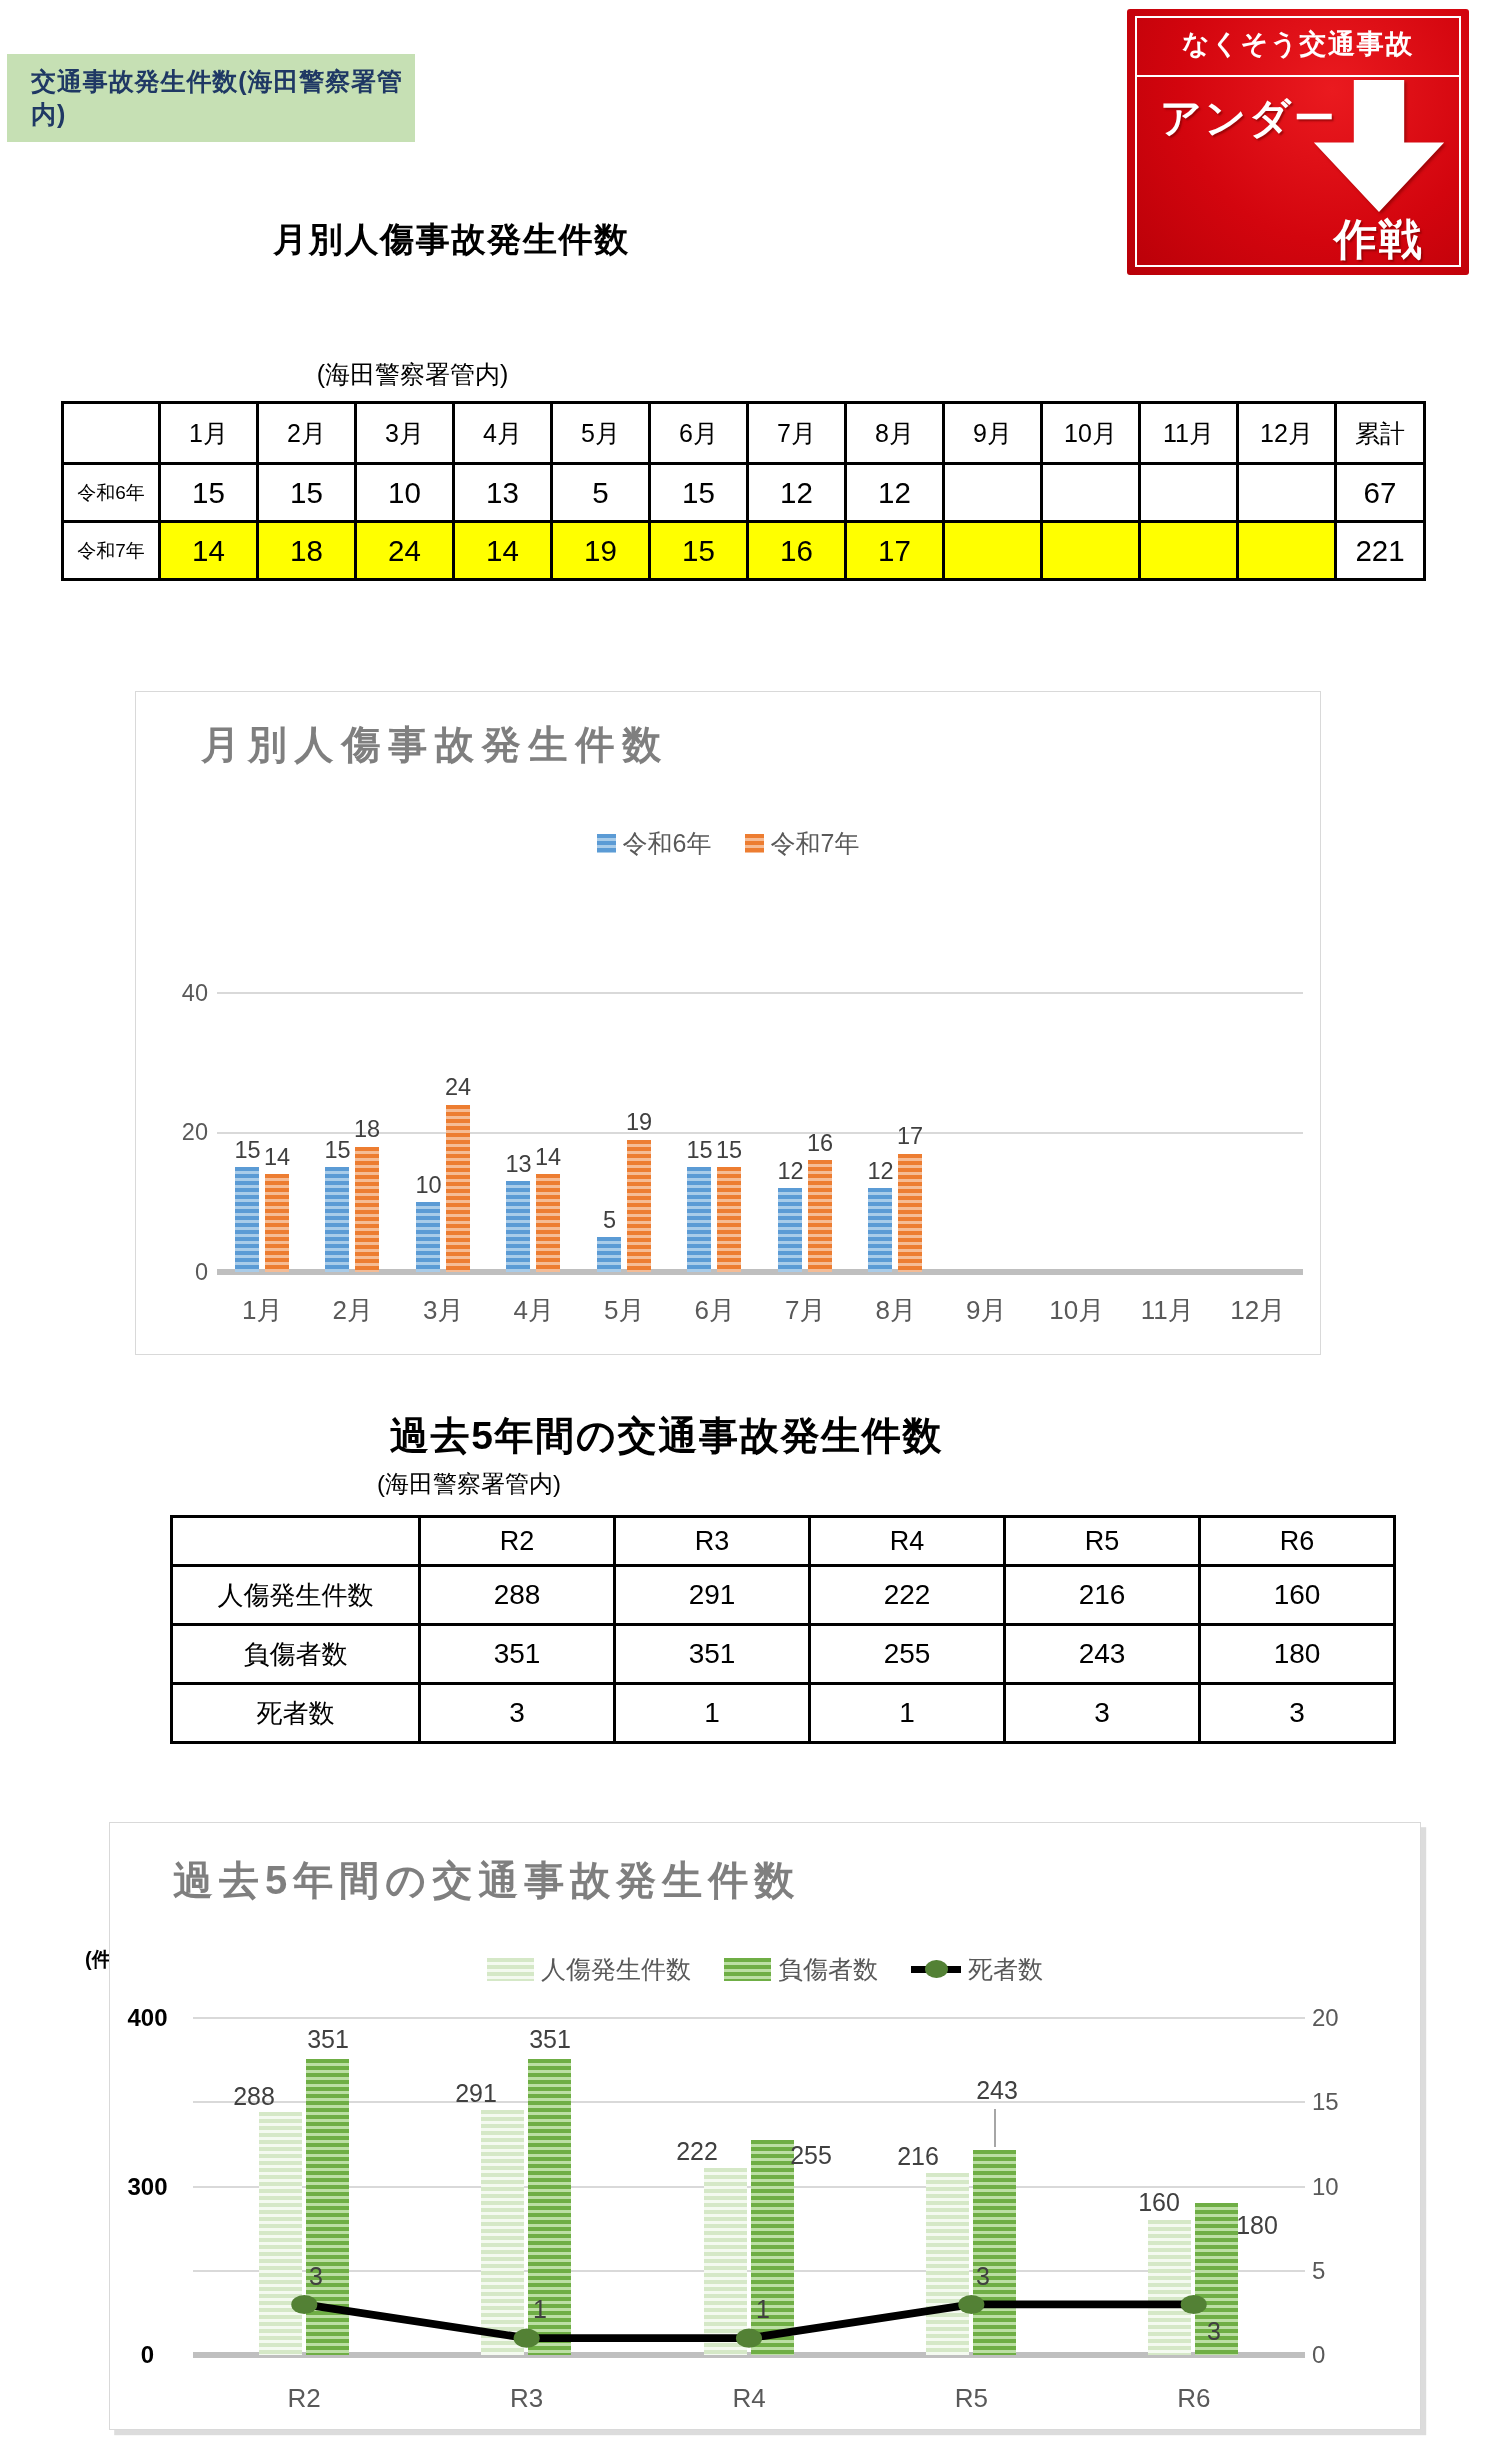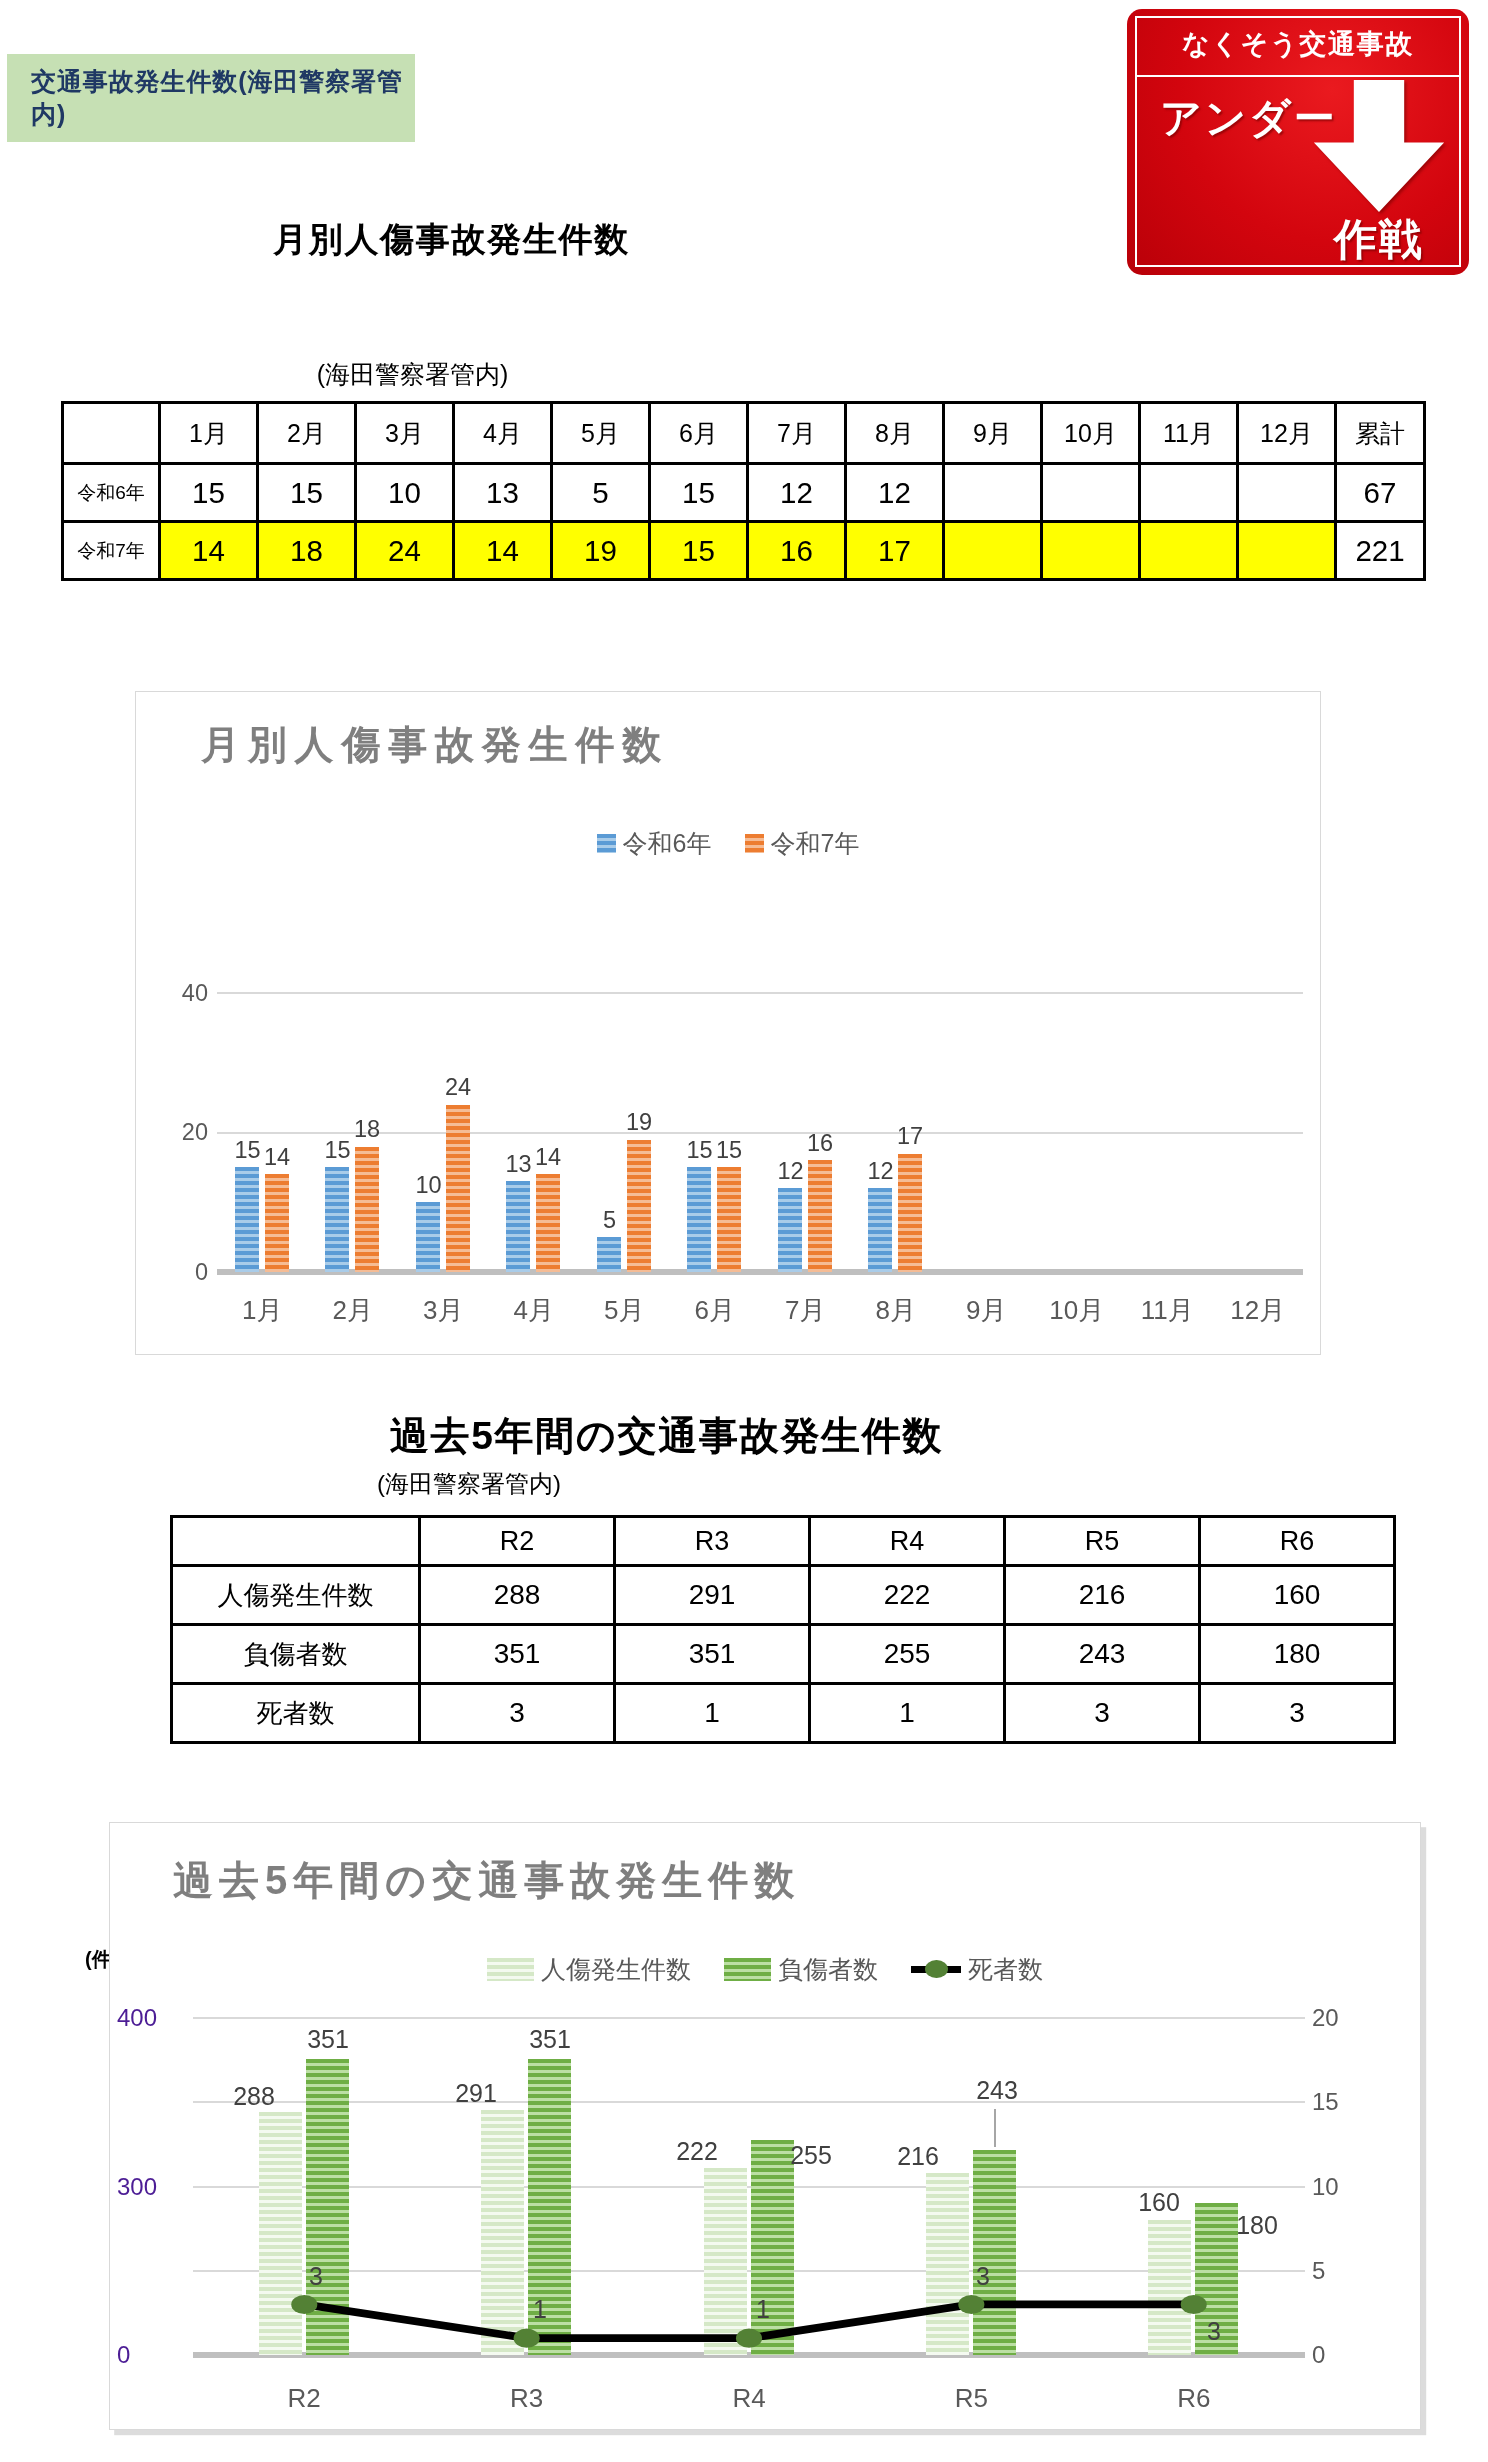--- a/index.html
+++ b/index.html
@@ -14,21 +14,21 @@
   .banner {
     position:absolute; left:7px; top:54px; width:408px; height:88px;
     background:#c6e0b4; display:flex; align-items:center; padding-left:24px;
     font-size:25px; font-weight:bold; color:#1f3864; letter-spacing:0.9px;
   }
 
   
   .badge {
     position:absolute; left:1127px; top:8.7px; width:342px; height:266px;
     background:radial-gradient(circle at 60% 30%, #ea1a1f 0%, #d3050e 55%, #b80008 100%);
-    border-radius:15px;
+    border-radius:3px;
   }
   .badge-frame { position:absolute; left:7.8px; top:7.8px; right:7.8px; bottom:7.8px; border:2.6px solid #fff; }
   .badge-top {
     position:absolute; left:10.4px; right:10.4px; top:17.4px; text-align:center;
     color:#fff; font-weight:bold; font-size:27px; letter-spacing:1.7px;
   }
   .badge-divider { position:absolute; left:7.8px; right:7.8px; top:66px; height:2.6px; background:#fff; }
   .badge-under {
     position:absolute; left:33px; top:82px; color:#fff; font-weight:bold;
     font-size:41px; letter-spacing:2.6px; text-shadow:1.7px 1.7px 1.7px rgba(120,0,0,.6);
@@ -90,21 +90,21 @@
   .c2 .plot { left:83px; top:195px; width:1112px; height:337px; }
   .gridline { position:absolute; left:0; right:0; height:1.7px; background:#d9d9d9; }
   .baseline { position:absolute; left:0; right:0; bottom:-2.6px; height:6px; background:#bfbfbf; }
   .slot { position:absolute; top:0; bottom:0; }
   .bar { position:absolute; bottom:0; }
   .barlab { position:absolute; white-space:nowrap; color:#404040; transform:translateX(-50%); }
   .c1 .barlab { font-size:23.5px; }
   .c2 .barlab { font-size:25px; }
   .ylab { position:absolute; color:#595959; white-space:nowrap; }
   .c1 .ylab { left:-47px; width:38px; text-align:right; font-size:23.5px; }
-  .c2 .ylab-l { position:absolute; left:-76px; width:61px; text-align:left; font-size:24px; color:#4c1d95; }
+  .c2 .ylab-l { position:absolute; left:-76px; width:61px; text-align:center; font-size:24px; color:#000000;font-weight:bold; }
   .c2 .ylab-r { position:absolute; right:-63px; width:56px; text-align:left; font-size:24px; color:#595959; }
   .xlabels { position:absolute; display:flex; }
   .c1 .xlabels { left:81px; top:601px; width:1086px; }
   .c2 .xlabels { left:83px; top:560px; width:1112px; }
   .xlab { flex:1 1 0; text-align:center; font-size:26px; color:#595959; white-space:nowrap; }
   .leader { position:absolute; width:1.7px; background:#a6a6a6; }
   .linelayer { position:absolute; left:0; top:0; overflow:visible; }
 </style>
 </head>
 <body>

